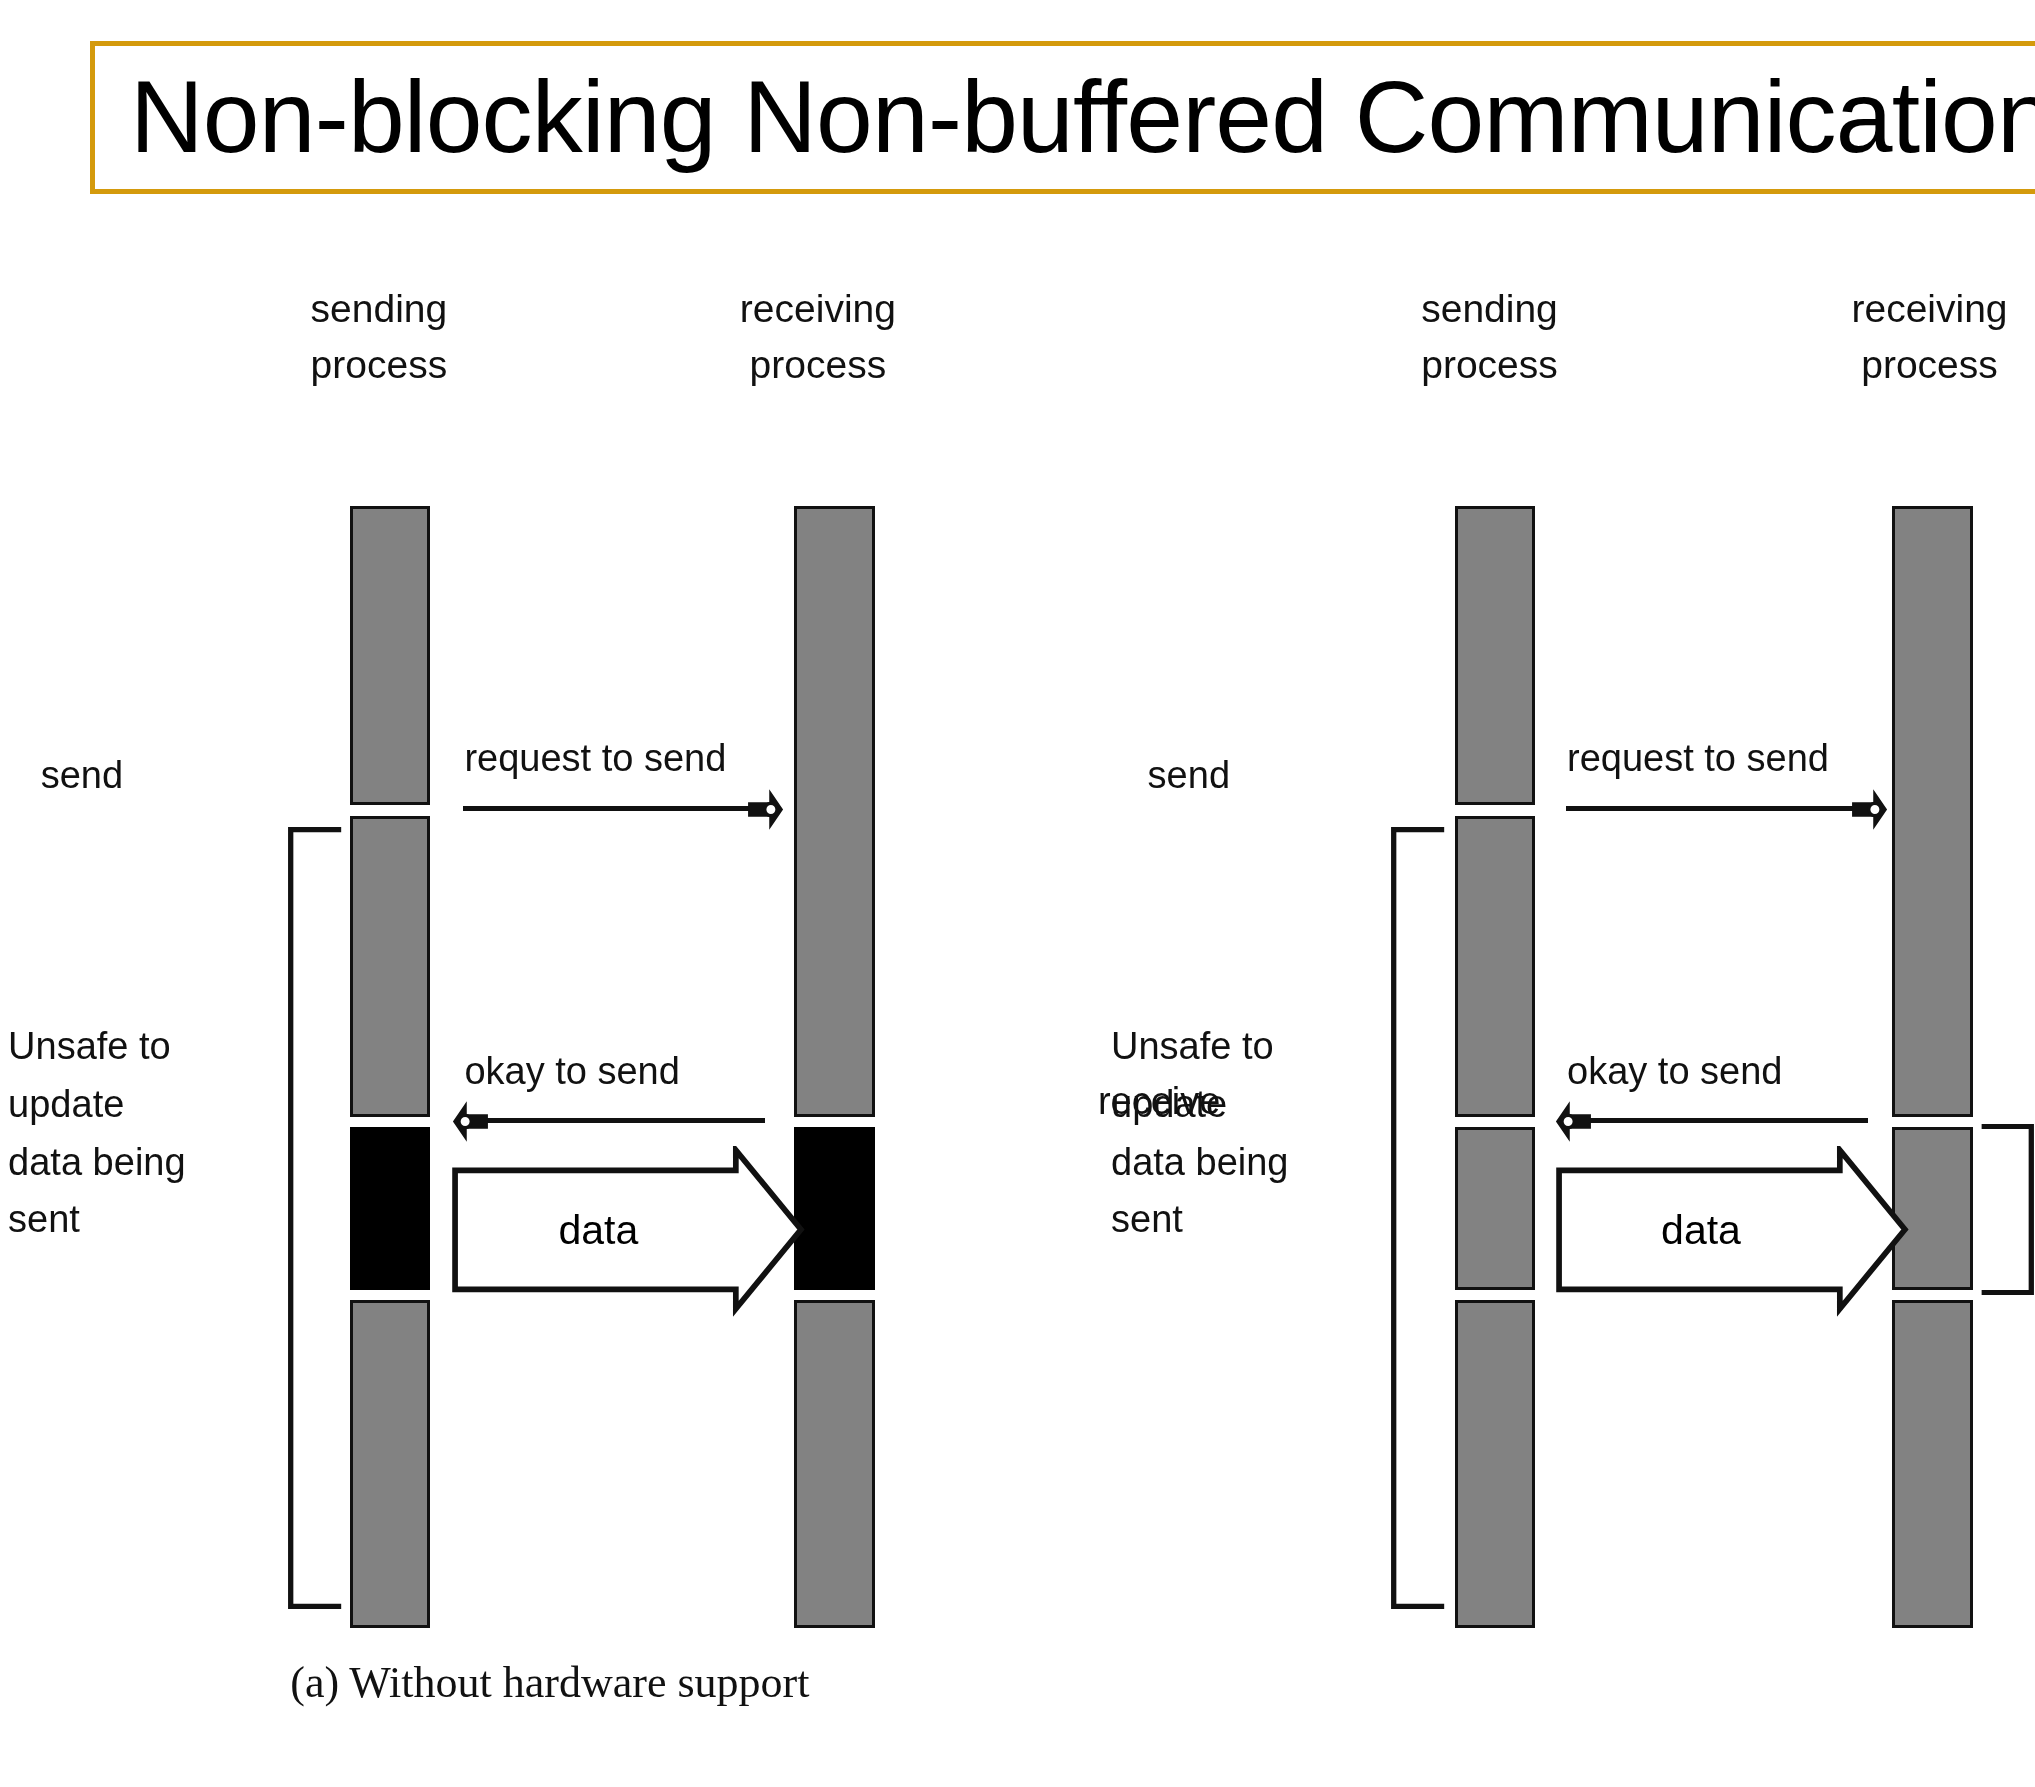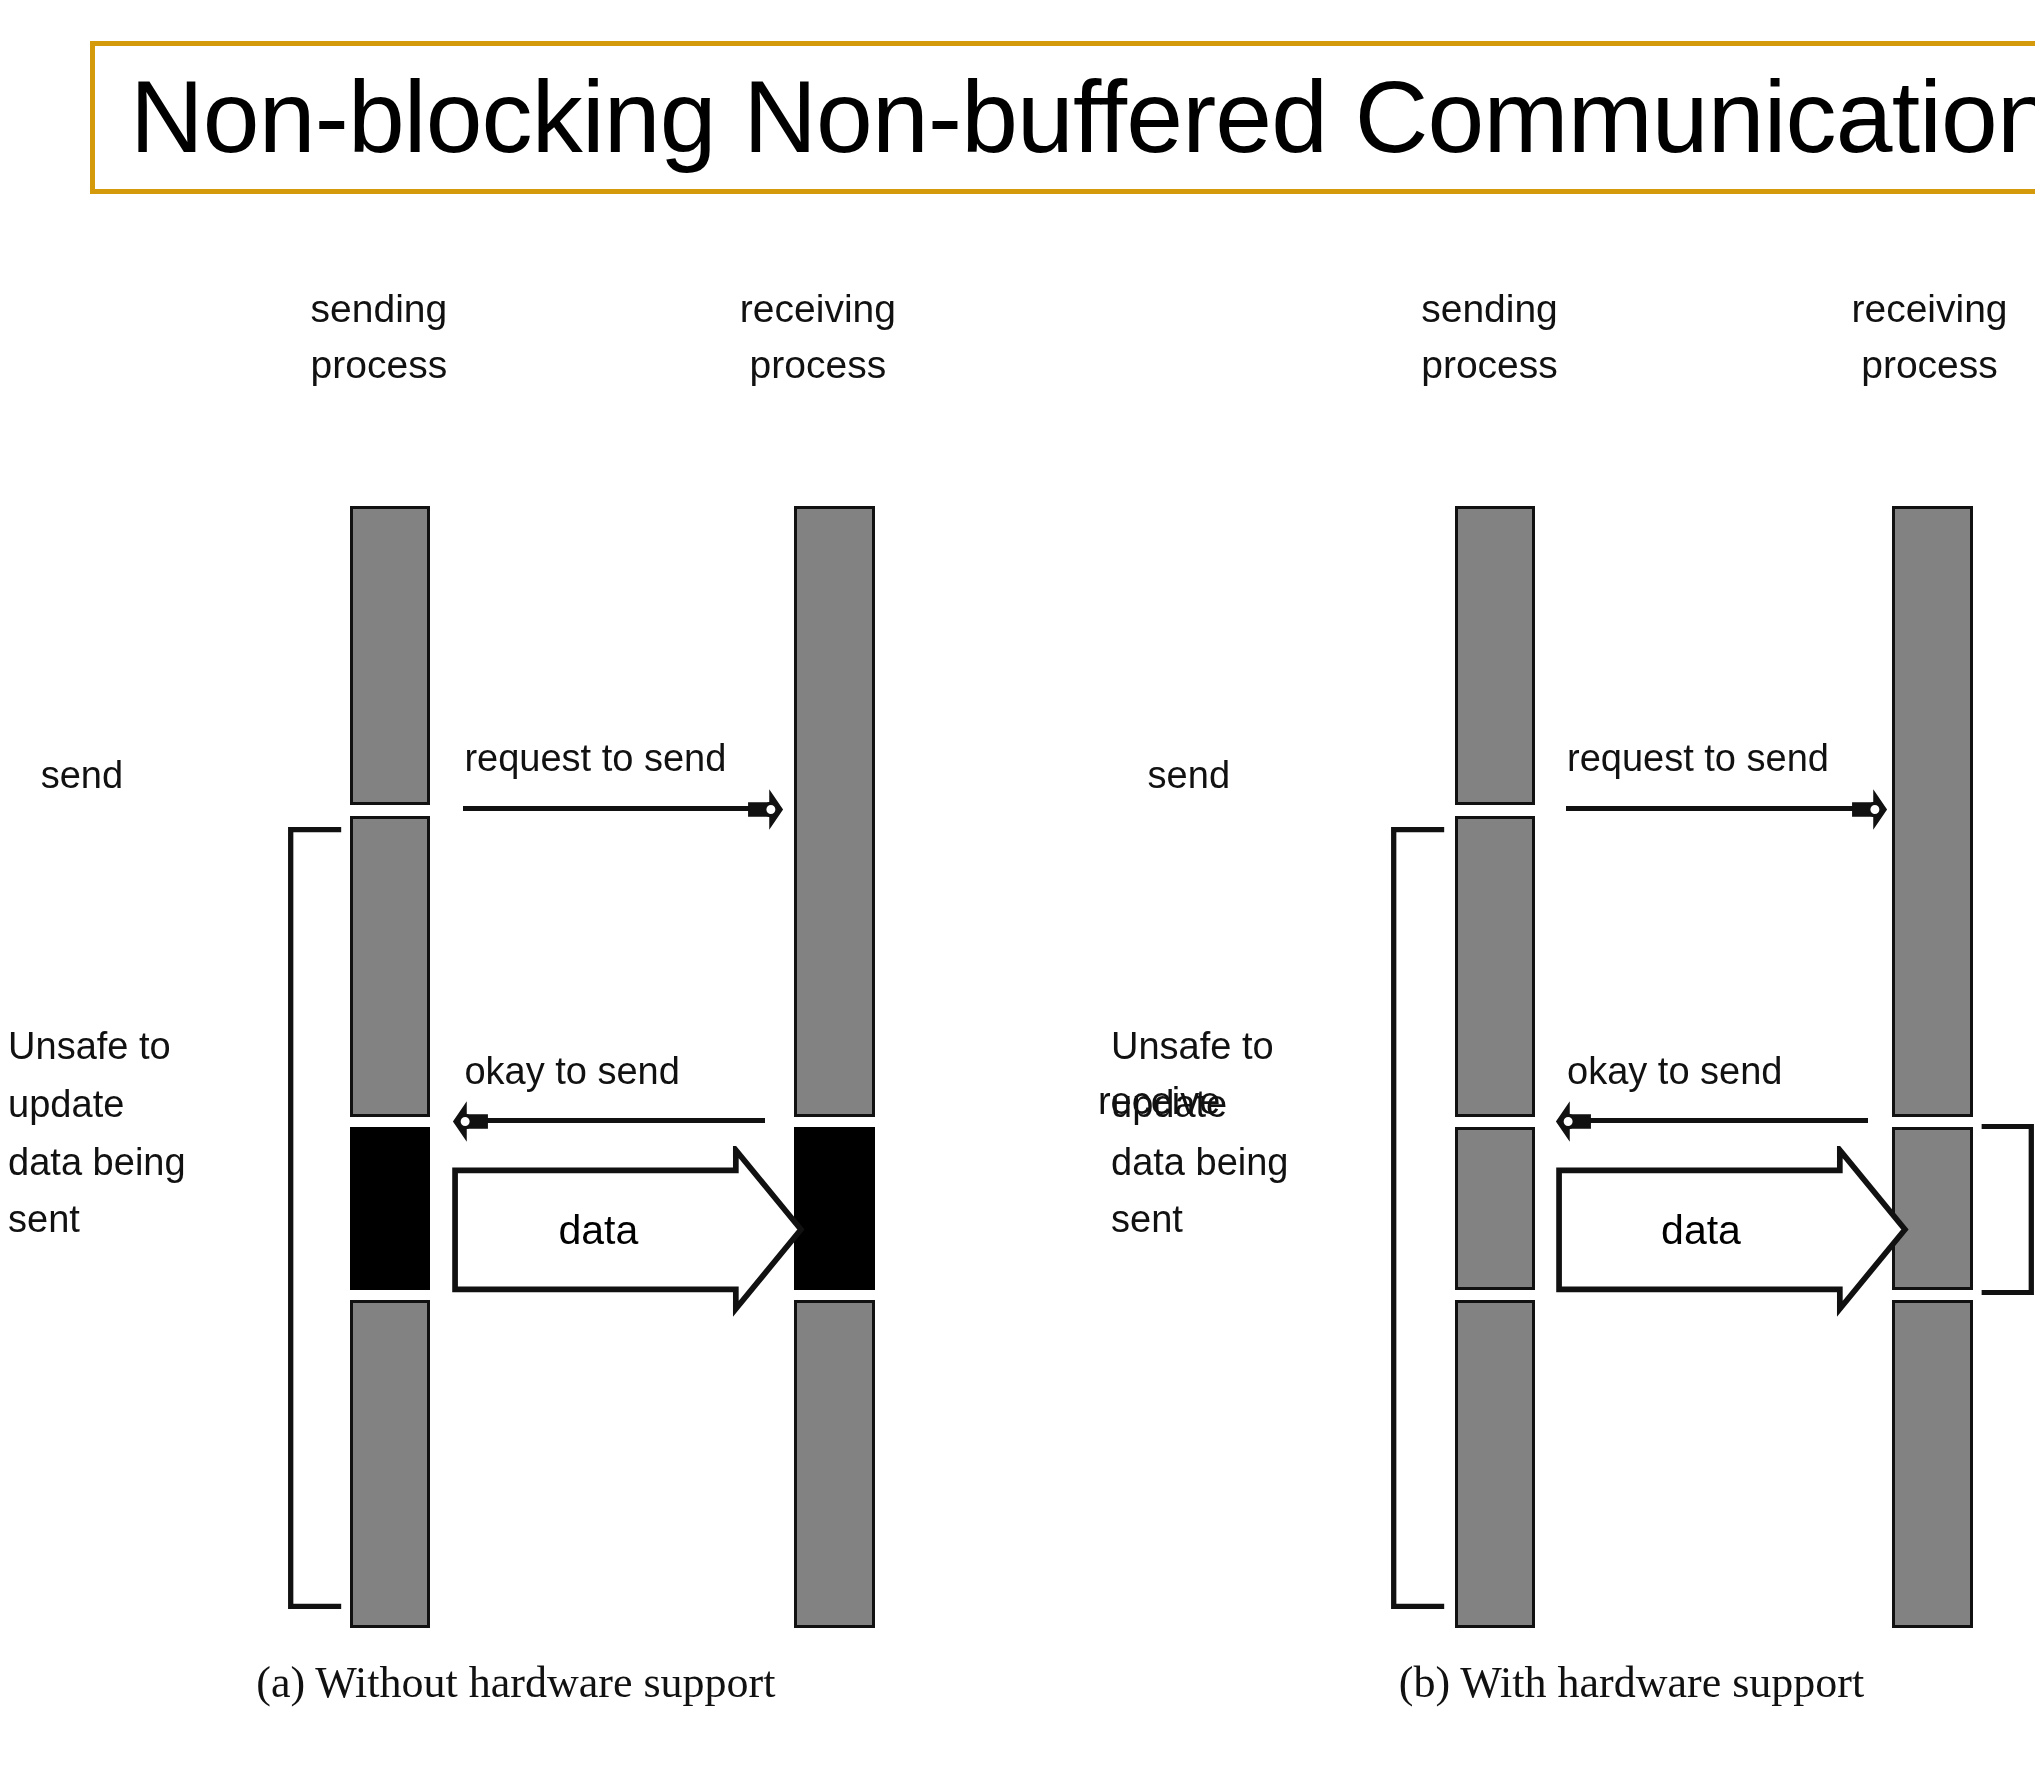--- a/index.html
+++ b/index.html
@@ -167,21 +167,21 @@
     <path d="M130 52 L78 52 L78 20 L44 70 L78 120 L78 88 L130 88 Z" fill="#111111"></path>
     <circle cx="74" cy="70" r="15" fill="#ffffff"></circle>
     <circle cx="74" cy="70" r="15" fill="none" stroke="#111111" stroke-width="8"></circle>
   </svg>
 
   <svg class="data-arrow" style="left:427px; top:885px;" width="354" height="171" viewBox="0 0 870 420">
     <path d="M10 60 L700 60 L700 10 L860 205 L700 400 L700 352 L10 352 Z" fill="#ffffff" stroke="#111111" stroke-width="14" stroke-linejoin="miter"></path>
   </svg>
   <div class="data-arrow-text" style="left:448px; top:946px; width:252px;">data</div>
 
-  <div class="caption" style="left:105px; top:1396px; width:773px;">(a) Without hardware support</div>
+  <div class="caption" style="left:139px; top:1396px; width:773px;">(a) Without hardware support</div>
 </div>
 
 <div class="panel" id="panel-b">
 
   <div class="proc-head" style="left:175px; top:20.4px; width:285px;">sending
 process</div>
   <div class="proc-head" style="left:615px; top:20.4px; width:285px;">receiving
 process</div>
 
   <div class="seg gray" style="left:283px; top:245px; width:80px; height:299px;"></div>
@@ -223,15 +223,14 @@
     <path d="M130 52 L78 52 L78 20 L44 70 L78 120 L78 88 L130 88 Z" fill="#111111"></path>
     <circle cx="74" cy="70" r="15" fill="#ffffff"></circle>
     <circle cx="74" cy="70" r="15" fill="none" stroke="#111111" stroke-width="8"></circle>
   </svg>
 
   <svg class="data-arrow" style="left:383px; top:885px;" width="354" height="171" viewBox="0 0 870 420">
     <path d="M10 60 L700 60 L700 10 L860 205 L700 400 L700 352 L10 352 Z" fill="#ffffff" stroke="#111111" stroke-width="14" stroke-linejoin="miter"></path>
   </svg>
   <div class="data-arrow-text" style="left:403px; top:946px; width:252px;">data</div>
 
-  <div class="caption" style="left:73px; top:1396px; width:773px;">(b) With hardware support</div>
 </div>
 
 
 </body></html>

